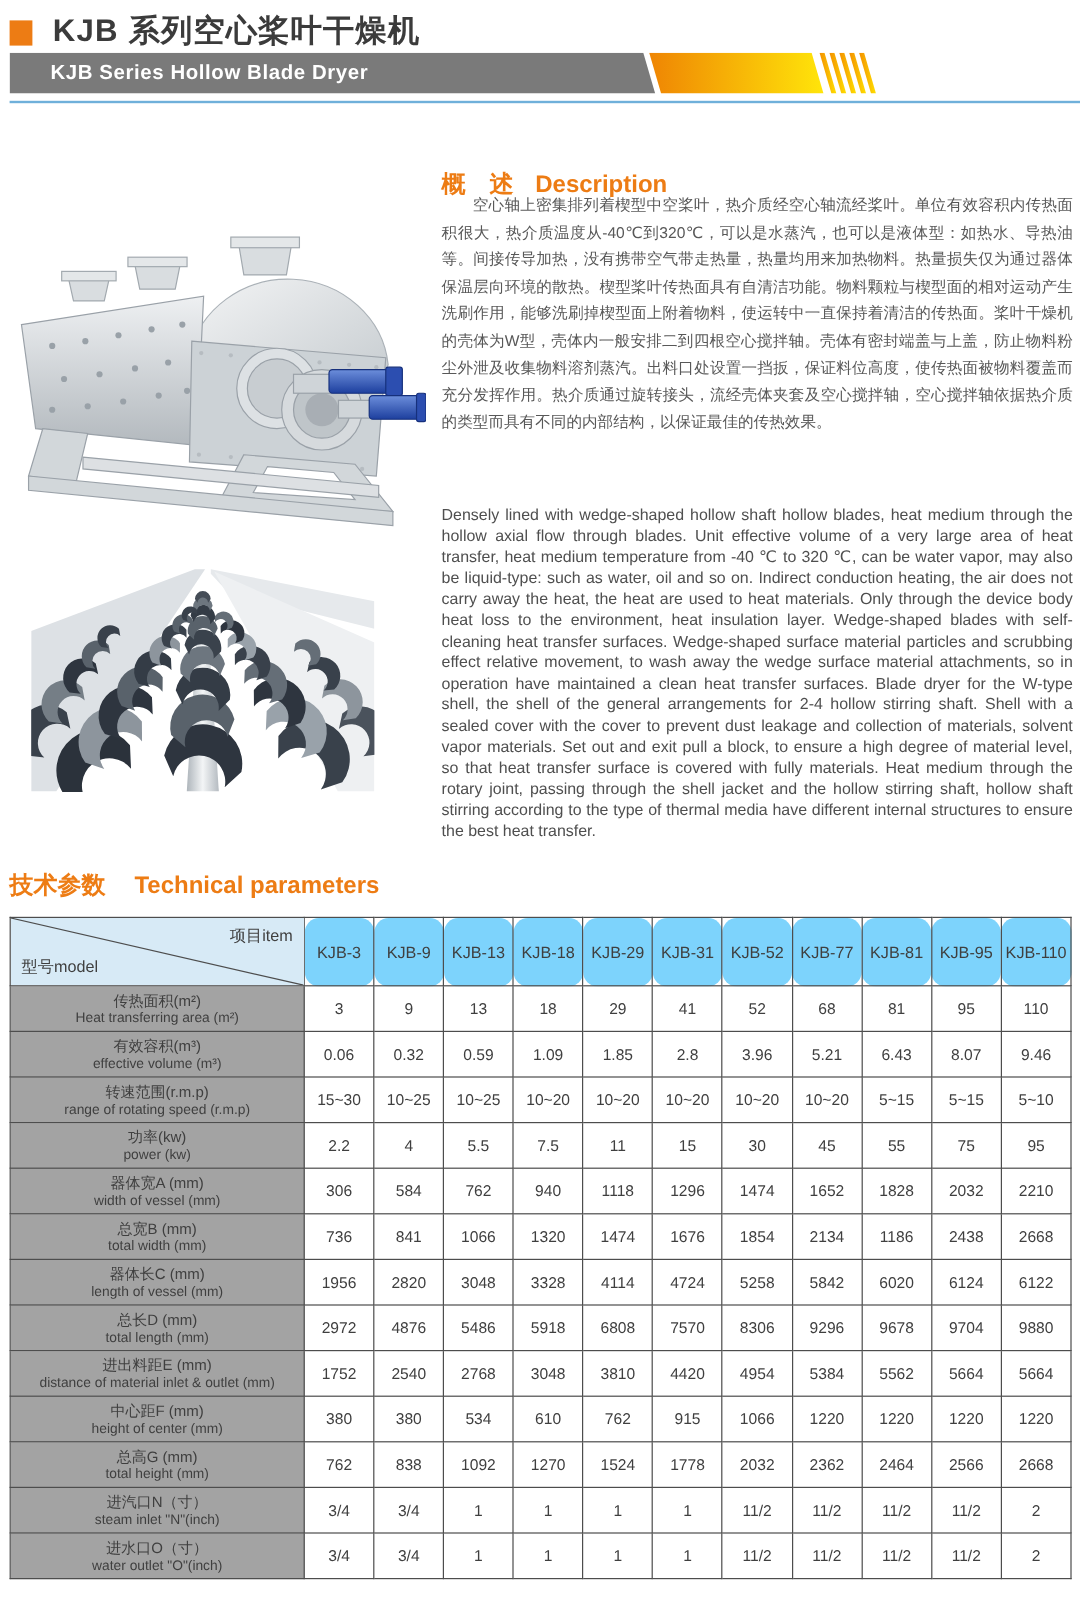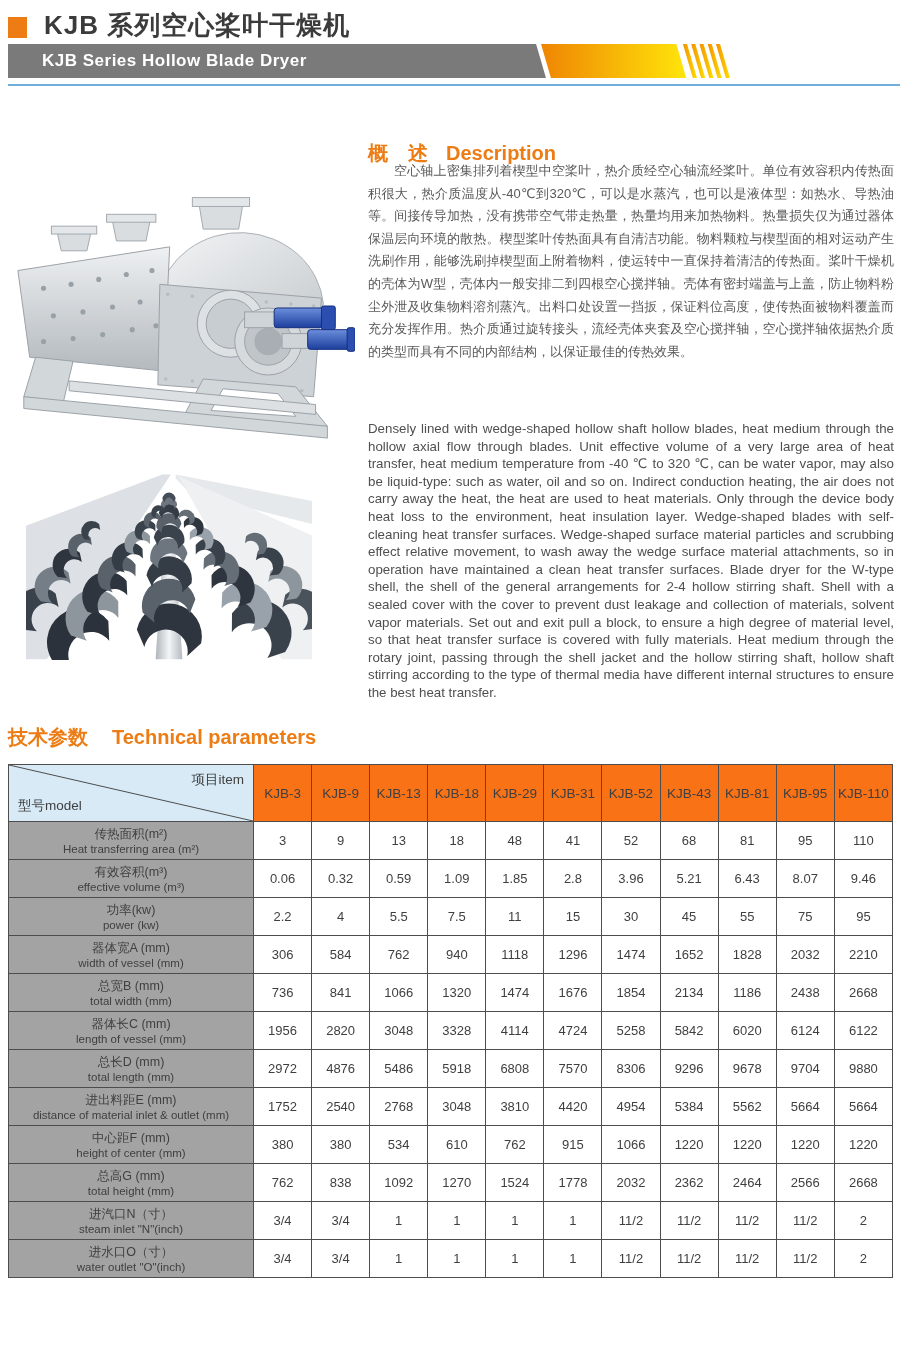--- a/index.html
+++ b/index.html
@@ -33,21 +33,21 @@
   .tech-head .en{margin-left:24px;}
 
   table.params{position:absolute;left:8px;top:764px;width:885px;border-collapse:collapse;table-layout:fixed;}
   table.params th,table.params td{border:1px solid #4d4d4d;padding:0;vertical-align:middle;}
   table.params thead tr{height:57px;}
   table.params tbody tr{height:38px;}
   .corner-th{position:relative;background:#d7eaf6;}
   .corner-svg{position:absolute;left:0;top:0;width:100%;height:100%;}
   .corner-top{position:absolute;right:9px;top:6px;font-size:13.5px;font-weight:normal;color:#3f3f3f;}
   .corner-bottom{position:absolute;left:9px;bottom:6px;font-size:13.5px;font-weight:normal;color:#3f3f3f;}
-  .model-th{background:#f97316;font-size:13.5px;font-weight:normal;color:#3f3f3f;text-align:center;}
+  .model-th{background:#7dd3fc;font-size:13.5px;font-weight:normal;color:#3f3f3f;text-align:center;border-radius:12px;}
   .label-th{background:#a3a3a3;font-weight:normal;text-align:center;}
   .lab-zh{font-size:12.5px;color:#3f3f3f;line-height:16px;}
   .lab-en{font-size:11.5px;color:#3f3f3f;line-height:14px;}
   .val-td{background:#fff;text-align:center;font-size:13px;color:#3f3f3f;}
 </style>
 </head>
 <body>
 
 <div class="page">
 
@@ -258,37 +258,37 @@
           <span class="corner-top">项目item</span>
           <span class="corner-bottom">型号model</span>
         </th>
       <th class="model-th">KJB-3</th>
           <th class="model-th">KJB-9</th>
           <th class="model-th">KJB-13</th>
           <th class="model-th">KJB-18</th>
           <th class="model-th">KJB-29</th>
           <th class="model-th">KJB-31</th>
           <th class="model-th">KJB-52</th>
-          <th class="model-th">KJB-43</th>
+          <th class="model-th">KJB-77</th>
           <th class="model-th">KJB-81</th>
           <th class="model-th">KJB-95</th>
           <th class="model-th">KJB-110</th>
         </tr>
     </thead>
     <tbody>
         <tr>
           <th class="label-th">
             <div class="lab-zh">传热面积(m²)</div>
             <div class="lab-en">Heat transferring area (m²)</div>
           </th>
           <td class="val-td">3</td>
           <td class="val-td">9</td>
           <td class="val-td">13</td>
           <td class="val-td">18</td>
-          <td class="val-td">48</td>
+          <td class="val-td">29</td>
           <td class="val-td">41</td>
           <td class="val-td">52</td>
           <td class="val-td">68</td>
           <td class="val-td">81</td>
           <td class="val-td">95</td>
           <td class="val-td">110</td>
         </tr>
         <tr>
           <th class="label-th">
             <div class="lab-zh">有效容积(m³)</div>
@@ -301,20 +301,37 @@
           <td class="val-td">1.85</td>
           <td class="val-td">2.8</td>
           <td class="val-td">3.96</td>
           <td class="val-td">5.21</td>
           <td class="val-td">6.43</td>
           <td class="val-td">8.07</td>
           <td class="val-td">9.46</td>
         </tr>
         <tr>
           <th class="label-th">
+            <div class="lab-zh">转速范围(r.m.p)</div>
+            <div class="lab-en">range of rotating speed (r.m.p)</div>
+          </th>
+          <td class="val-td">15~30</td>
+          <td class="val-td">10~25</td>
+          <td class="val-td">10~25</td>
+          <td class="val-td">10~20</td>
+          <td class="val-td">10~20</td>
+          <td class="val-td">10~20</td>
+          <td class="val-td">10~20</td>
+          <td class="val-td">10~20</td>
+          <td class="val-td">5~15</td>
+          <td class="val-td">5~15</td>
+          <td class="val-td">5~10</td>
+        </tr>
+        <tr>
+          <th class="label-th">
             <div class="lab-zh">功率(kw)</div>
             <div class="lab-en">power (kw)</div>
           </th>
           <td class="val-td">2.2</td>
           <td class="val-td">4</td>
           <td class="val-td">5.5</td>
           <td class="val-td">7.5</td>
           <td class="val-td">11</td>
           <td class="val-td">15</td>
           <td class="val-td">30</td>

